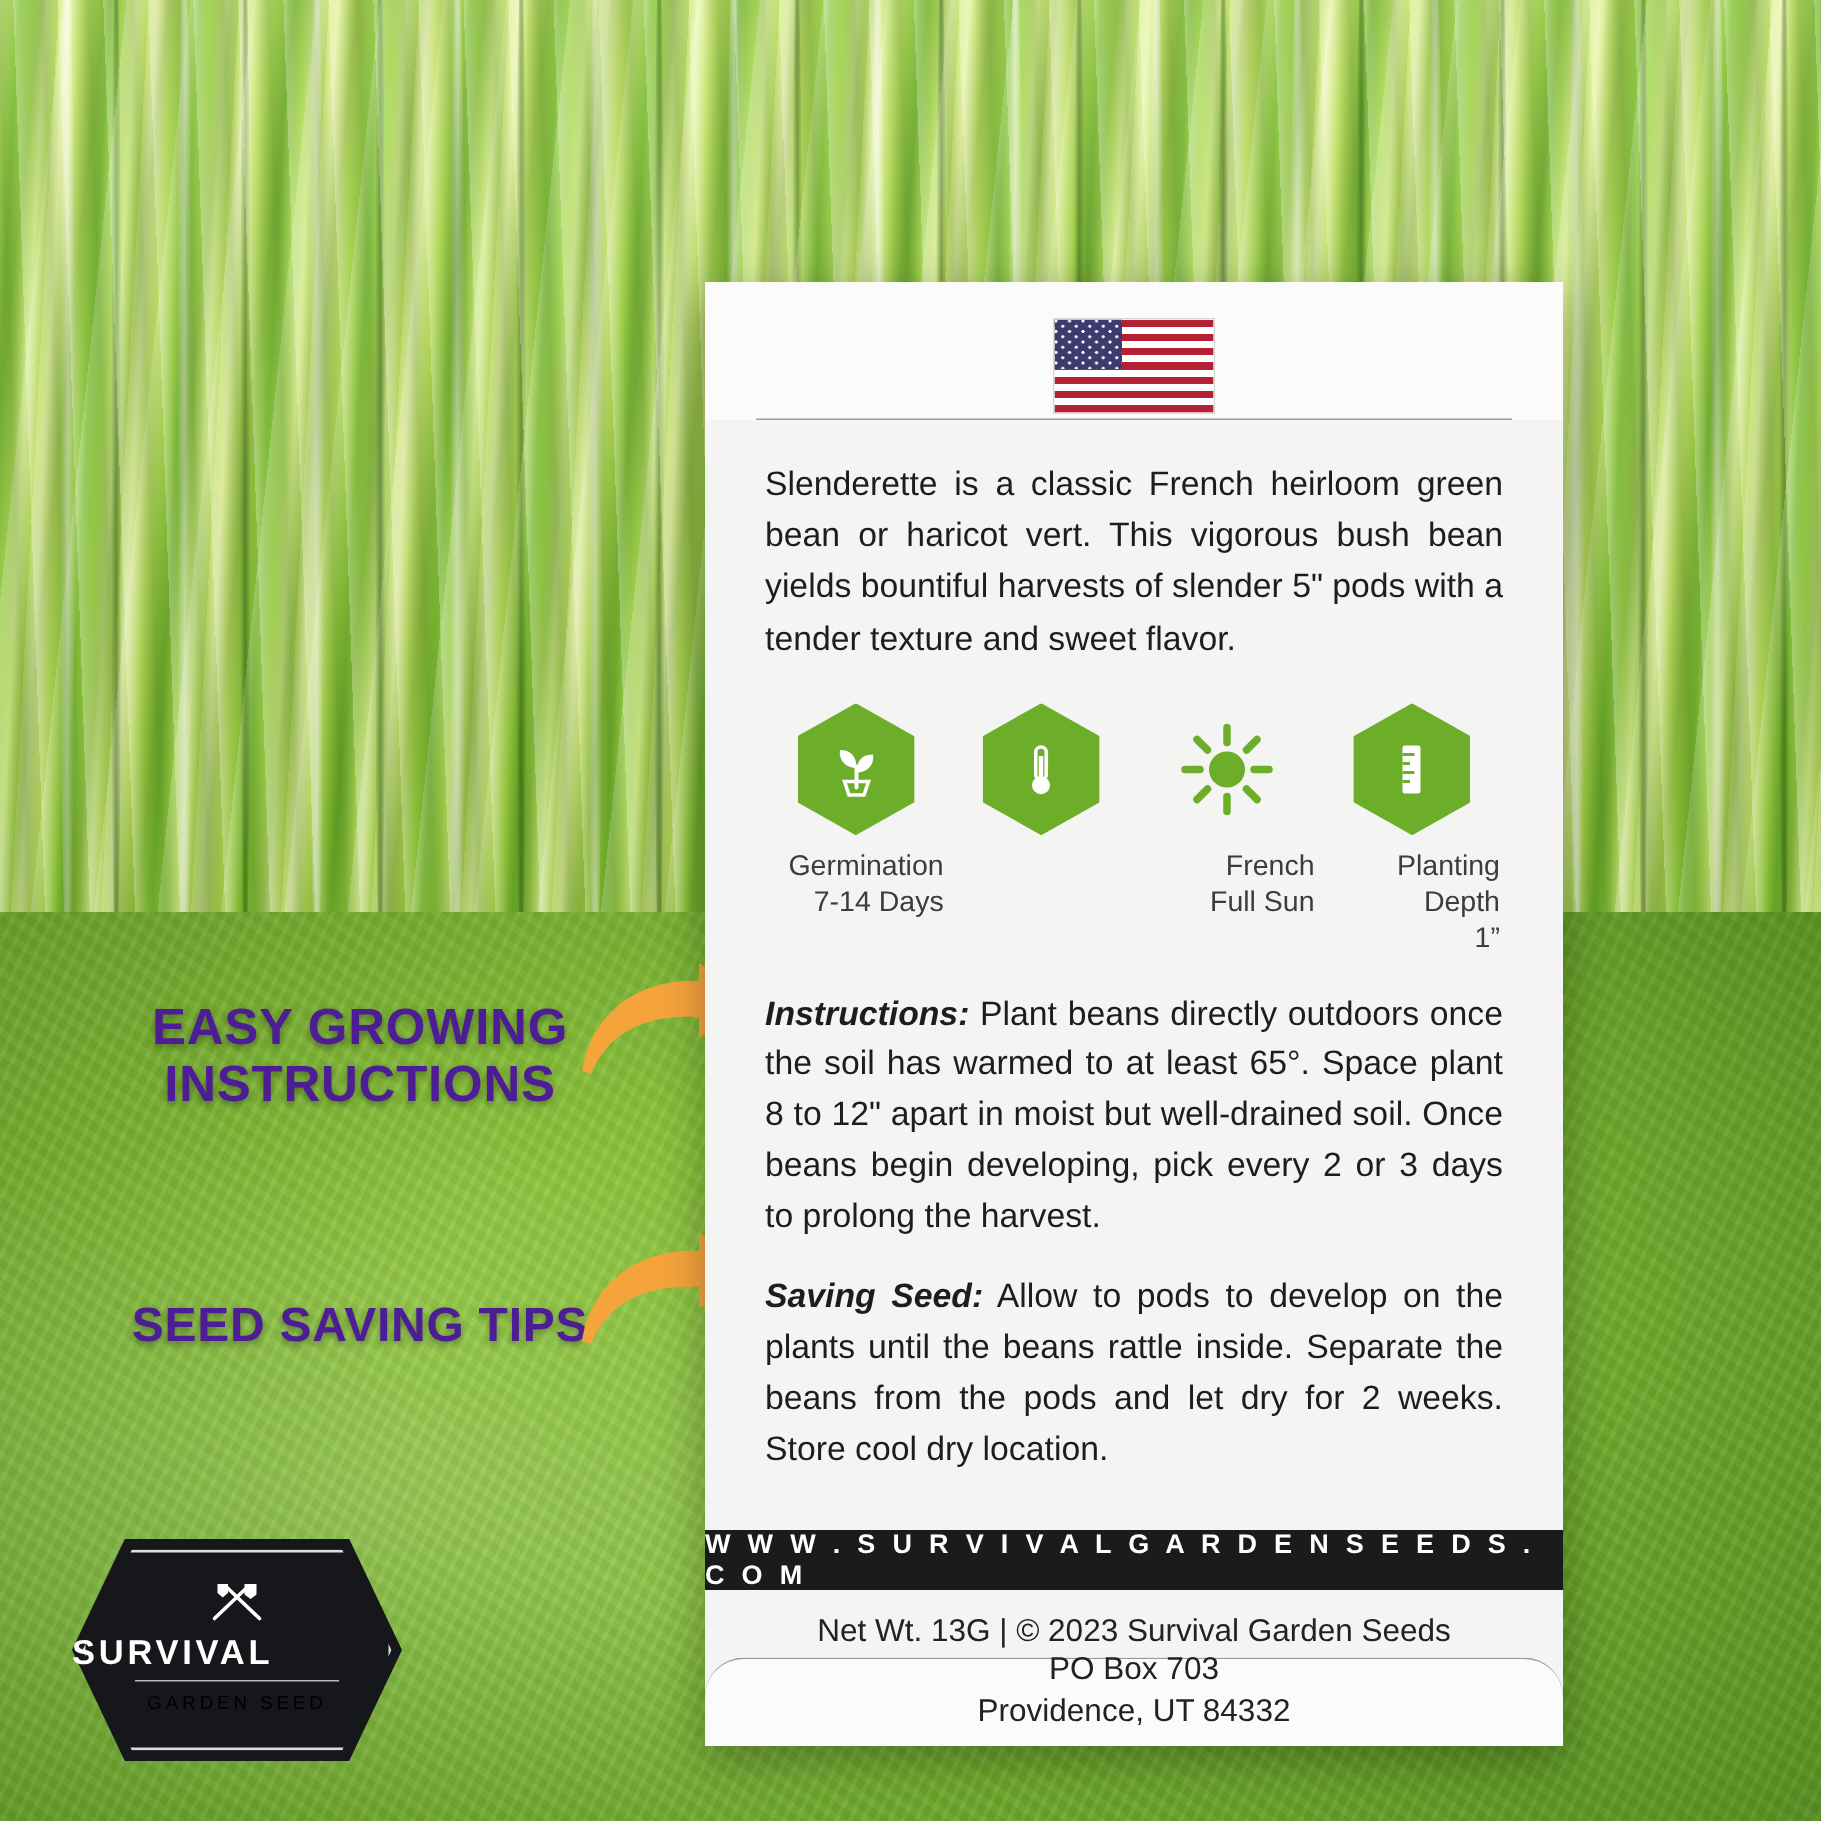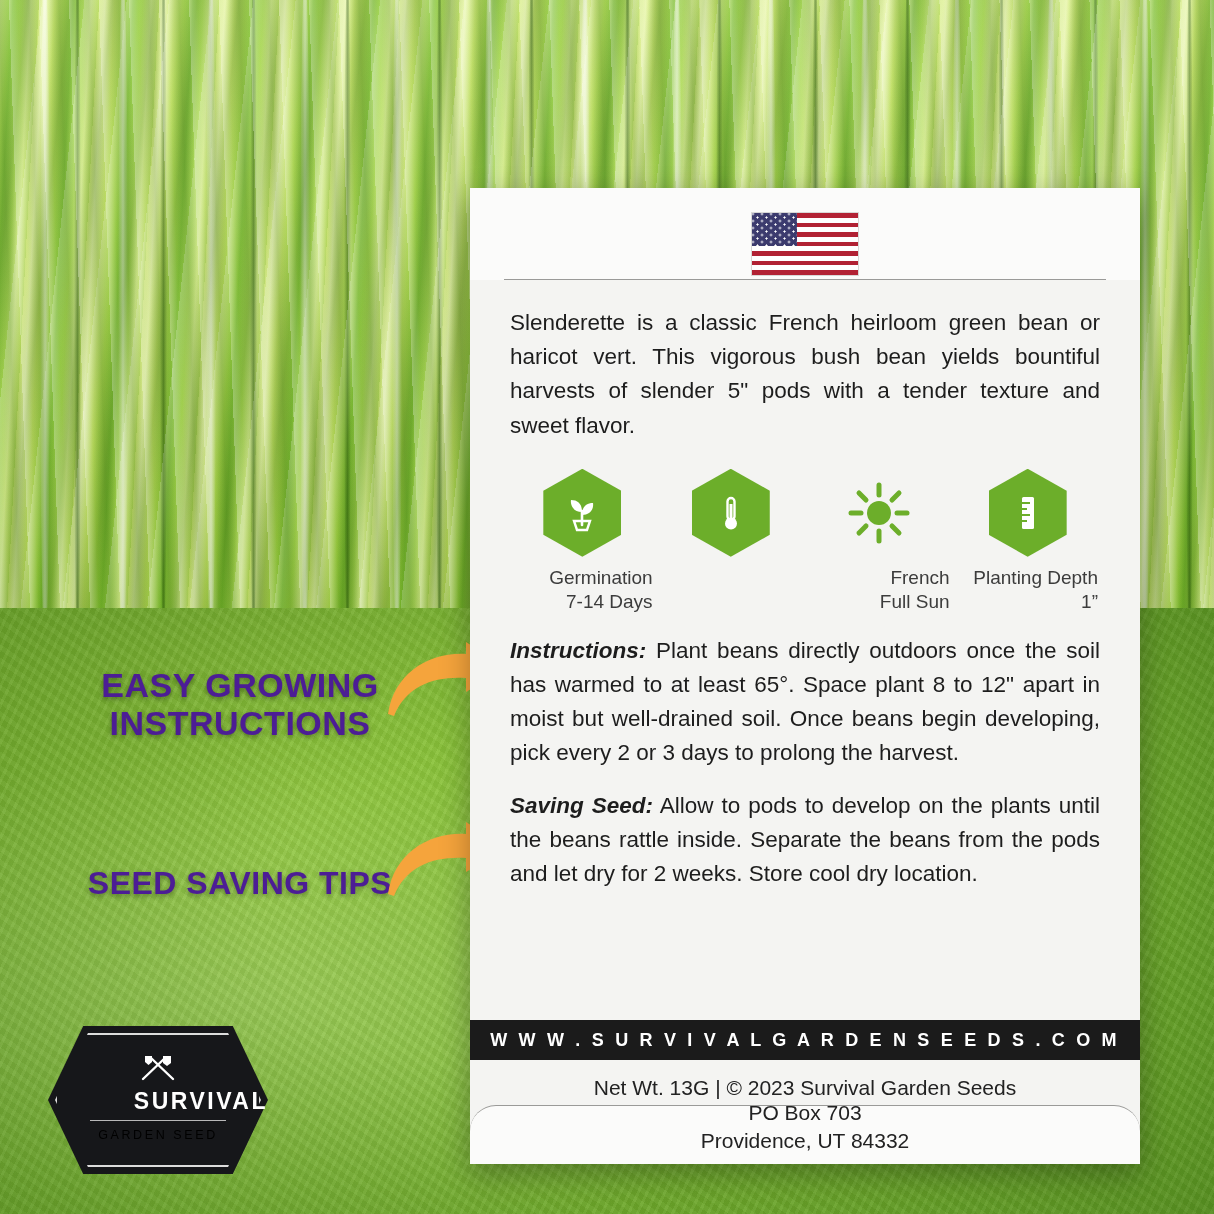--- a/index.html
+++ b/index.html
@@ -143,21 +143,21 @@
     position: absolute;
     left: 0; right: 0; top: 28px;
     text-align: center;
     color: #fff;
     font-size: 26px;
     line-height: 1;
   }
   .logo-badge .brand-main {
     position: absolute;
     left: 0; right: 0; top: 62px;
-    text-align: right;
+    text-align: left;
     color: #fff;
     font-size: 23px;
     font-weight: bold;
     letter-spacing: 2.5px;
   }
   .logo-badge .brand-rule {
     position: absolute;
     left: 42px; right: 42px; top: 94px;
     height: 1px;
     background: rgba(255,255,255,0.7);
@@ -169,21 +169,21 @@
     color: #000000;
     font-size: 12.5px;
     letter-spacing: 2.6px;
   }
 
   
   .packet {
     position: absolute;
     left: 470px;
     top: 188px;
-    width: 670px;
+    width: 572px;
     height: 976px;
     background: #f4f4f2;
     box-shadow: 0 10px 28px rgba(0,0,0,0.30);
     overflow: hidden;
   }
   .packet .flap-top {
     position: absolute;
     left: 0; top: 0;
     width: 100%; height: 92px;
     background: #fbfbfa;

